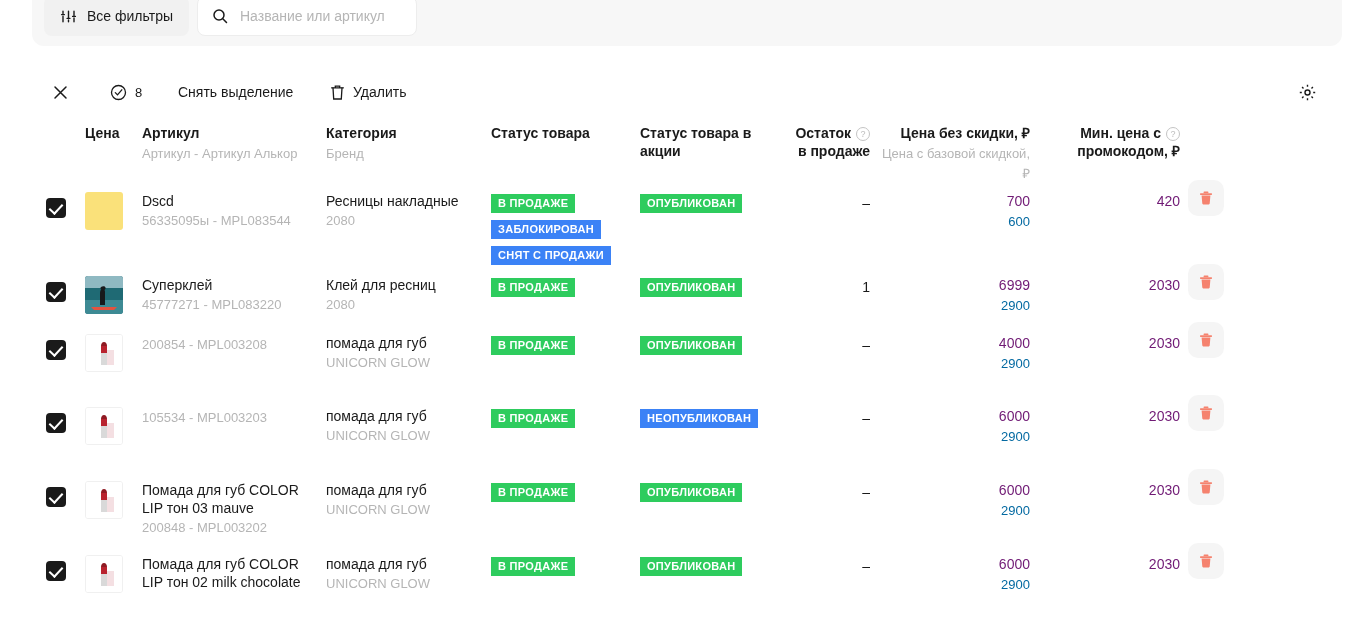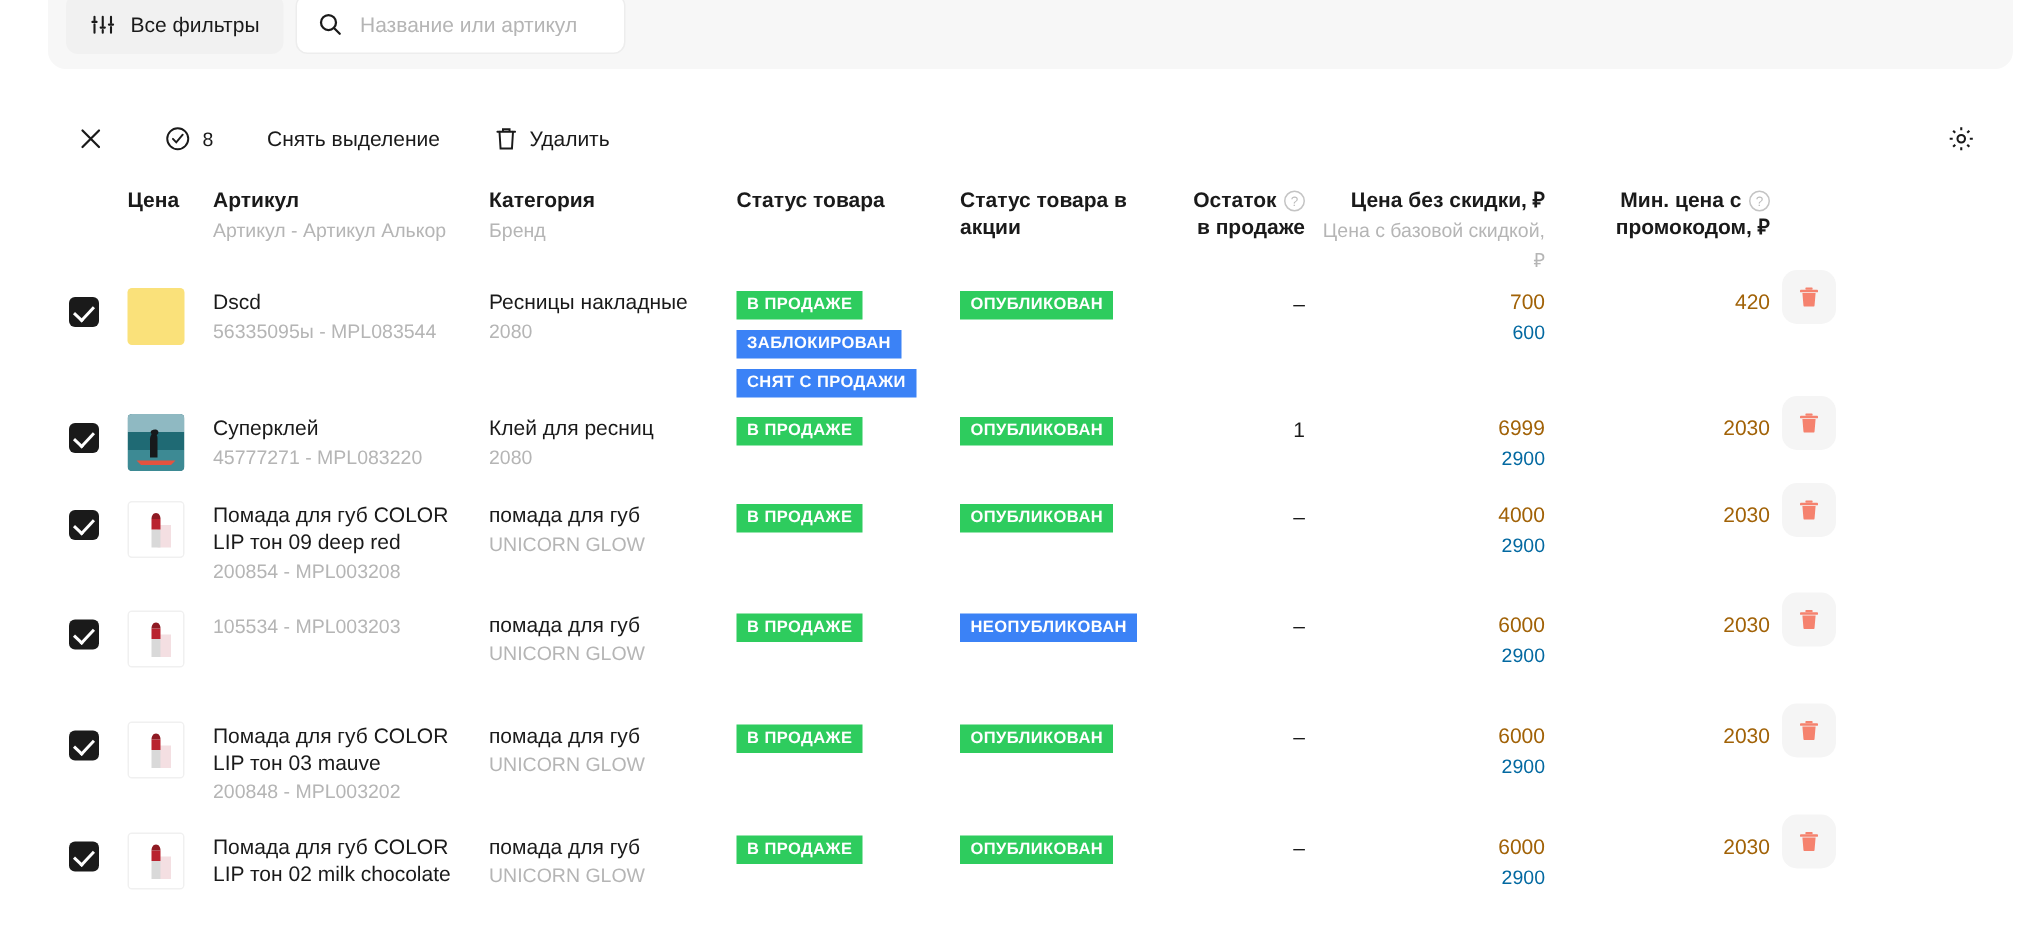--- a/index.html
+++ b/index.html
@@ -115,21 +115,21 @@
   
   .badge {
     display: inline-block; padding: 3px 7px 4px;
     font-size: 11px; font-weight: bold; color: #fff;
     letter-spacing: .3px; margin-bottom: 6px; white-space: nowrap;
   }
   .badge.green { background: #2ecc5e; }
   .badge.red   { background: #3b82f6; }
 
   
-  .v-main { font-size: 14px; color: #a16207; line-height: 18px; }
+  .v-main { font-size: 14px; color: #701a75; line-height: 18px; }
   .v-sub  { font-size: 13px; color: #0369a1; line-height: 17px; margin-top: 3px; }
   .v-dash { font-size: 14px; color: #1a1a1a; }
 
   .del-btn {
     width: 36px; height: 36px; border-radius: 10px; background: #f5f5f5;
     display: flex; align-items: center; justify-content: center; cursor: pointer;
   }
   svg { display: block; }
 </style>
 </head>
@@ -329,21 +329,20 @@
               <svg width="36" height="36" viewBox="0 0 36 36">
                 <rect width="36" height="36" fill="#ffffff"></rect>
                 <rect x="19" y="15" width="9" height="15" fill="#f4dfe2"></rect>
                 <rect x="15" y="18" width="6" height="12" fill="#d9d9d9"></rect>
                 <rect x="15" y="11" width="6" height="7" fill="#b9232f"></rect>
                 <path d="M15 11c0-2 1-4 3-4s3 2 3 4z" fill="#8f1a23"></path>
               </svg>
             </div>
           </div>
           <div class="cell c-name" style="top:2px">
-            <div class="p-title">Помада для губ COLOR LIP тон 09 deep red</div>
             <div class="p-sku">200854 - MPL003208</div>
           </div>
           <div class="cell c-cat" style="top:2px">
             <div class="p-cat">помада для губ</div>
             <div class="p-brand">UNICORN GLOW</div>
           </div>
           <div class="cell c-stat" style="top:3px">
             <div><span class="badge green">В ПРОДАЖЕ</span></div>
           </div>
           <div class="cell c-promo" style="top:3px"><span class="badge green">ОПУБЛИКОВАН</span></div>

